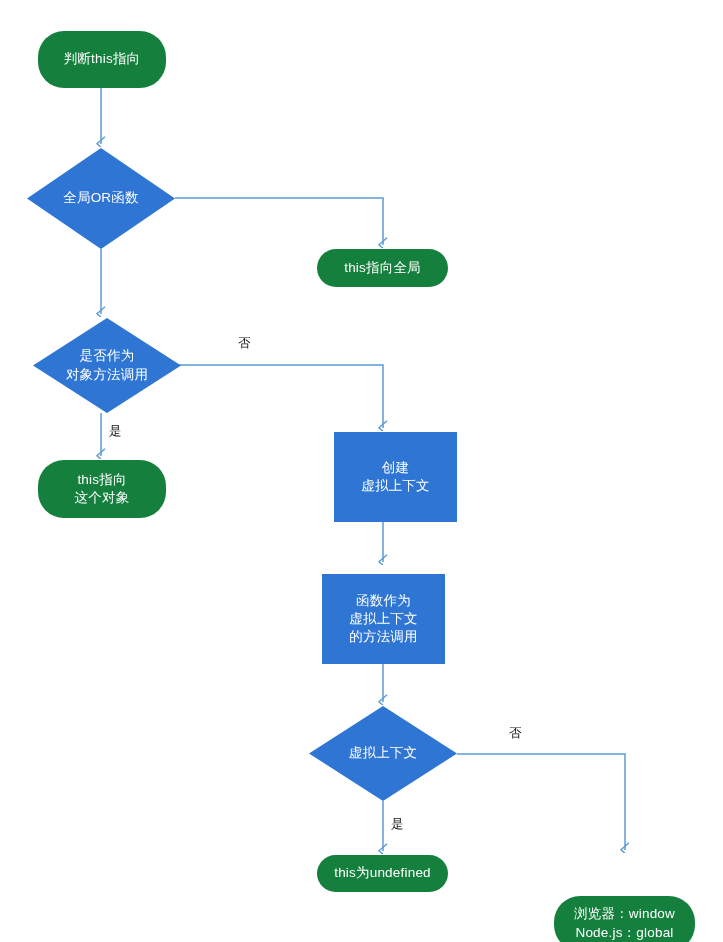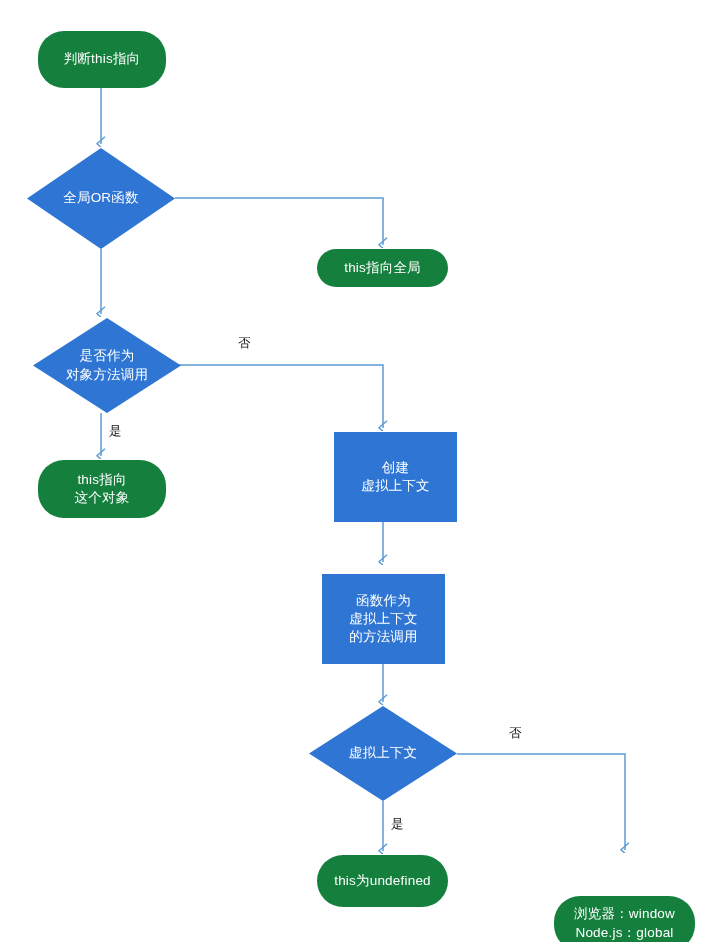--- a/index.html
+++ b/index.html
@@ -123,21 +123,21 @@
 
   <div class="node process" style="left:322px; top:574px; width:123px; height:90px;">函数作为
 虚拟上下文
 的方法调用</div>
 
   <div class="node decision-wrap" style="left:309px; top:706px; width:148px; height:95px;">
     <span class="diamond-shape"></span>
     <span class="diamond-label">虚拟上下文</span>
   </div>
 
-  <div class="node terminator" style="left:317px; top:855px; width:131px; height:52px;">this为undefined</div>
+  <div class="node terminator" style="left:317px; top:855px; width:131px; height:37px;">this为undefined</div>
 
   <div class="node terminator" style="left:554px; top:854px; width:141px; height:55px;margin-top:42px;">浏览器：window
 Node.js：global</div>
 
   <span class="edge-label" style="left:238px; top:337px;">否</span>
 
   <span class="edge-label" style="left:109px; top:425px;">是</span>
 
   <span class="edge-label" style="left:509px; top:727px;">否</span>
 

